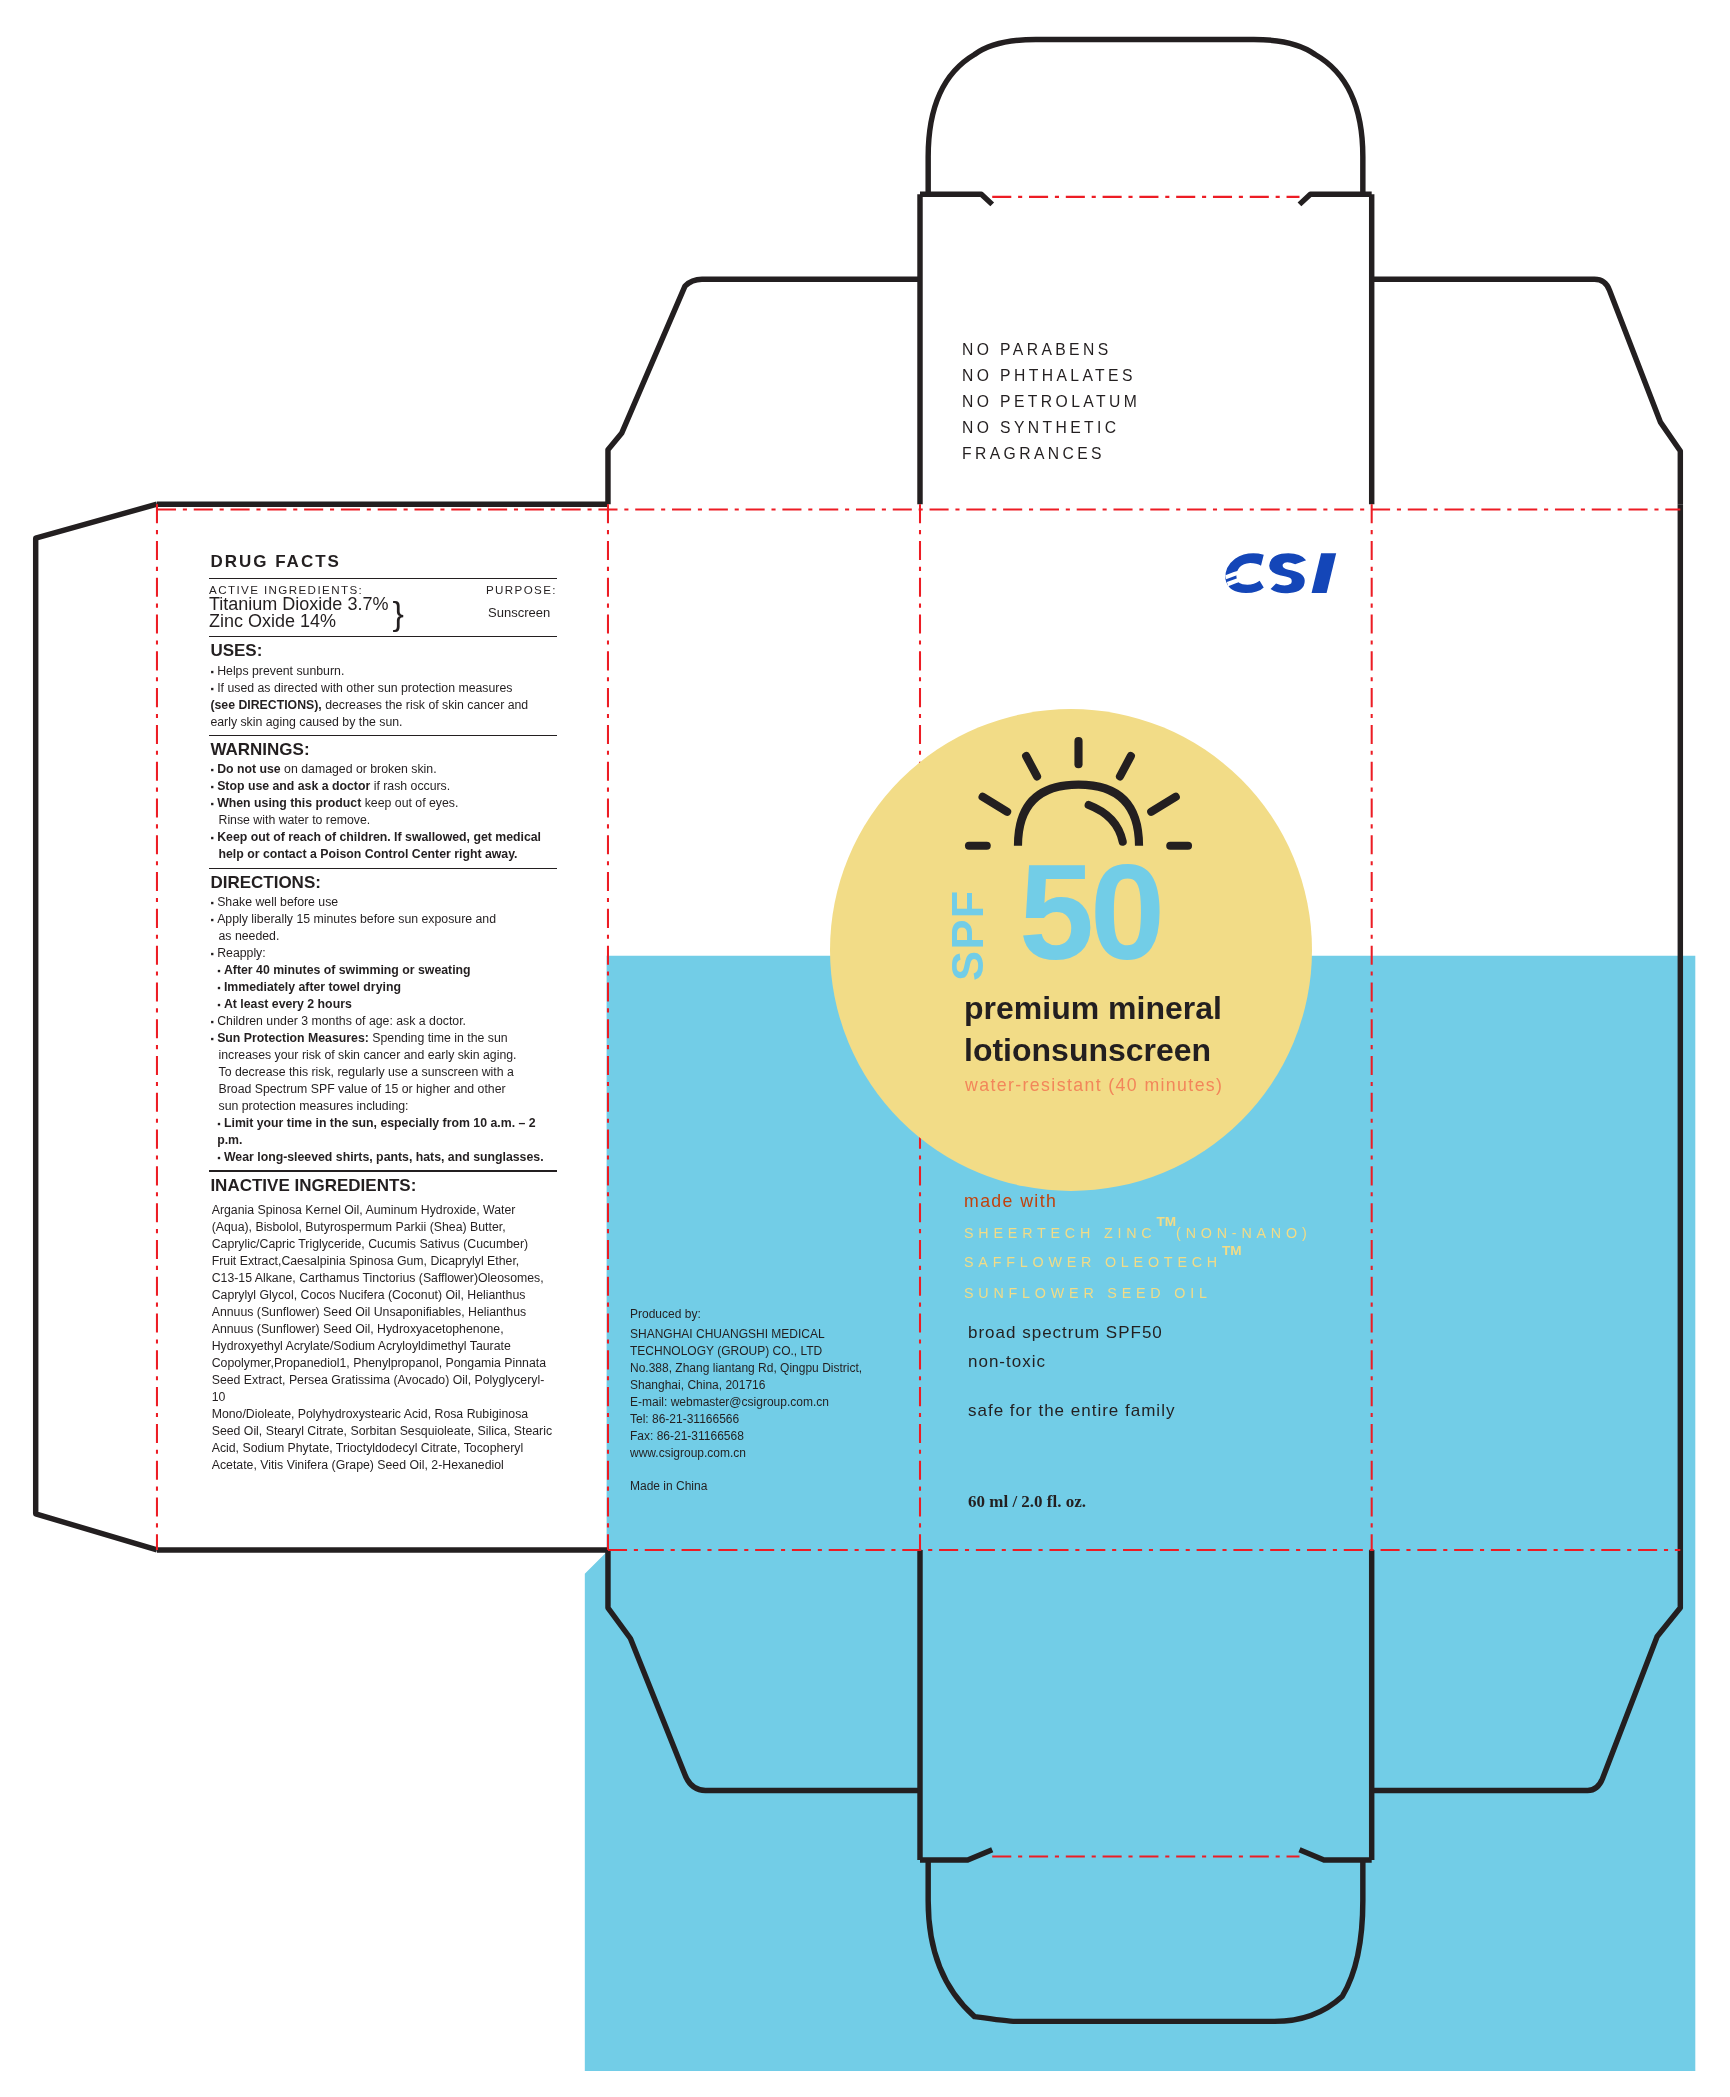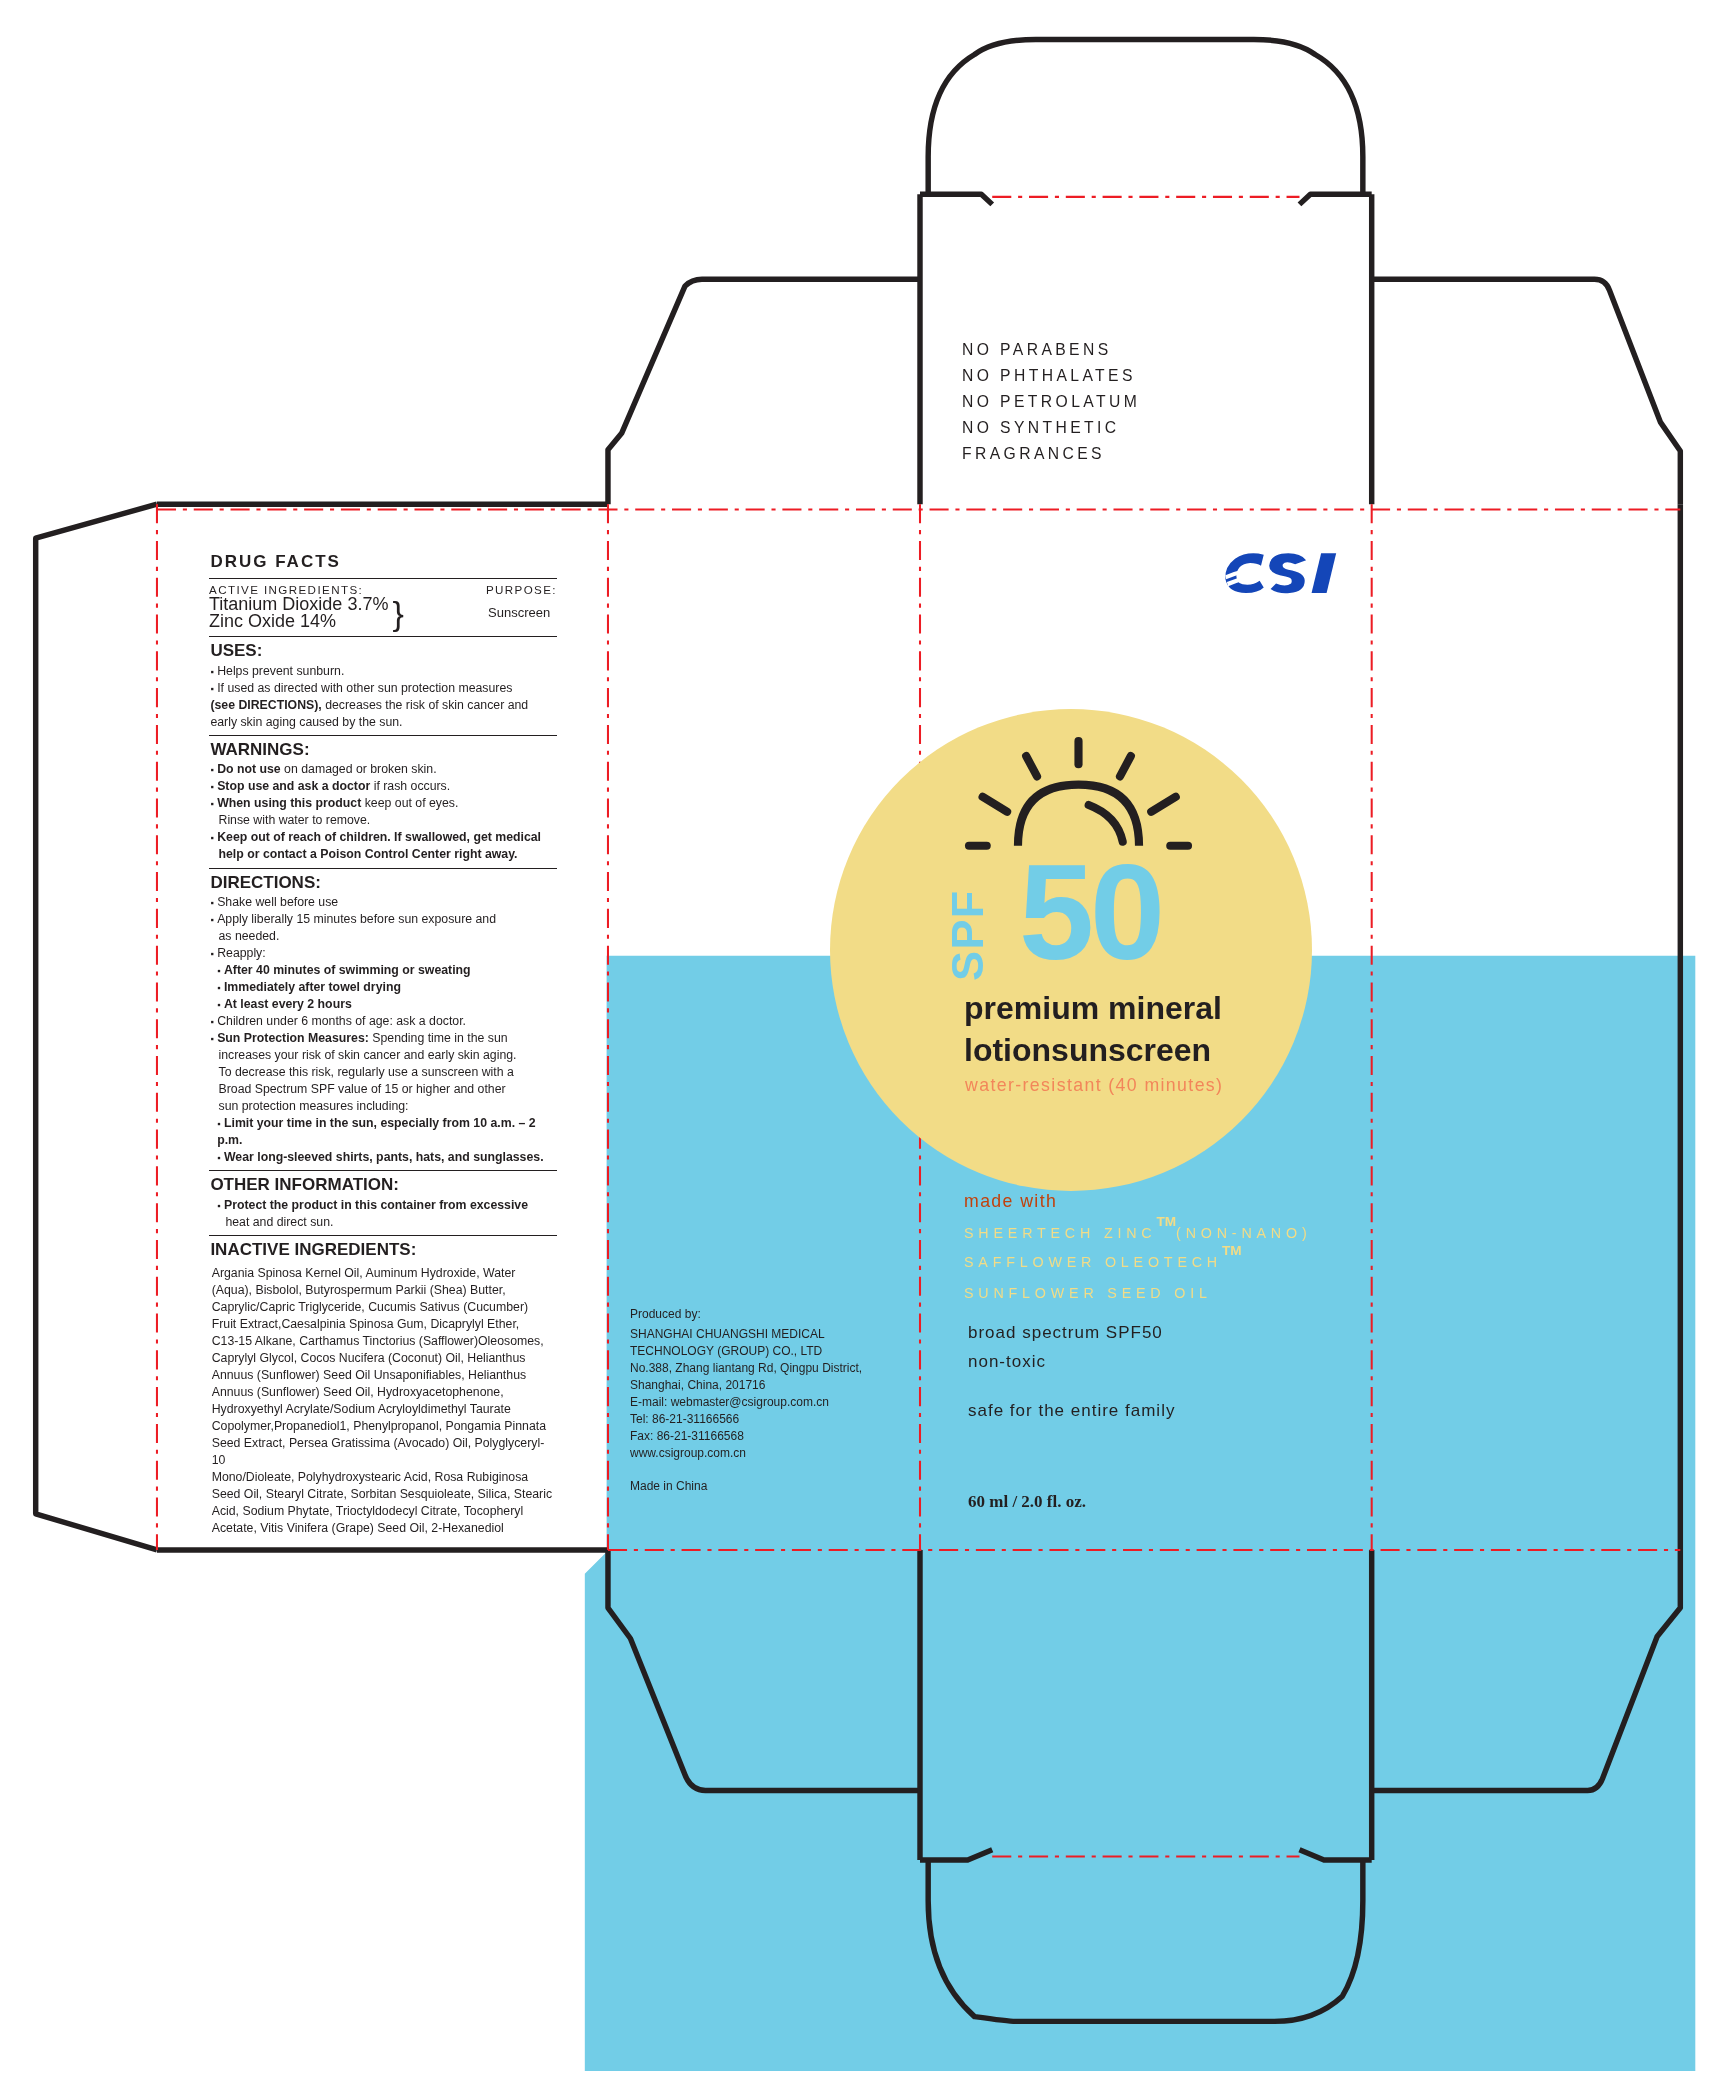--- a/index.html
+++ b/index.html
@@ -135,36 +135,31 @@
 
   <div class="df-block">
     <div class="df-sec-head">DIRECTIONS:</div>
     <div class="df-item bullet">Shake well before use</div>
     <div class="df-item bullet">Apply liberally 15 minutes before sun exposure and</div>
     <div class="df-item df-cont">as needed.</div>
     <div class="df-item bullet">Reapply:</div>
     <div class="df-item sub bullet">After 40 minutes of swimming or sweating</div>
     <div class="df-item sub bullet">Immediately after towel drying</div>
     <div class="df-item sub bullet">At least every 2 hours</div>
-    <div class="df-item bullet">Children under 6 months of age: ask a doctor.</div>
+    <div class="df-item bullet">Children under 3 months of age: ask a doctor.</div>
     <div class="df-item bullet"><b>Sun Protection Measures:</b><span> Spending time in the sun</span></div>
     <div class="df-item df-cont">increases your risk of skin cancer and early skin aging.</div>
     <div class="df-item df-cont">To decrease this risk, regularly use a sunscreen with a</div>
     <div class="df-item df-cont">Broad Spectrum SPF value of 15 or higher and other</div>
     <div class="df-item df-cont">sun protection measures including:</div>
     <div class="df-item sub bullet">Limit your time in the sun, especially from 10 a.m. – 2 p.m.</div>
     <div class="df-item sub bullet">Wear long-sleeved shirts, pants, hats, and sunglasses.</div>
   </div>
   <div class="rule"></div>
 
-  <div class="df-block">
-    <div class="df-sec-head">OTHER INFORMATION:</div>
-    <div class="df-item sub bullet">Protect the product in this container from excessive</div>
-    <div class="df-item" style="margin-left:16.4px;">heat and direct sun.</div>
-  </div>
   <div class="rule"></div>
 
   <div>
     <div class="df-sec-head">INACTIVE INGREDIENTS:</div>
     <div class="df-inactive">
       <div>Argania Spinosa Kernel Oil, Auminum Hydroxide, Water</div>
       <div>(Aqua), Bisbolol, Butyrospermum Parkii (Shea) Butter,</div>
       <div>Caprylic/Capric Triglyceride, Cucumis Sativus (Cucumber)</div>
       <div>Fruit Extract,Caesalpinia Spinosa Gum, Dicaprylyl Ether,</div>
       <div>C13-15 Alkane, Carthamus Tinctorius (Safflower)Oleosomes,</div>

